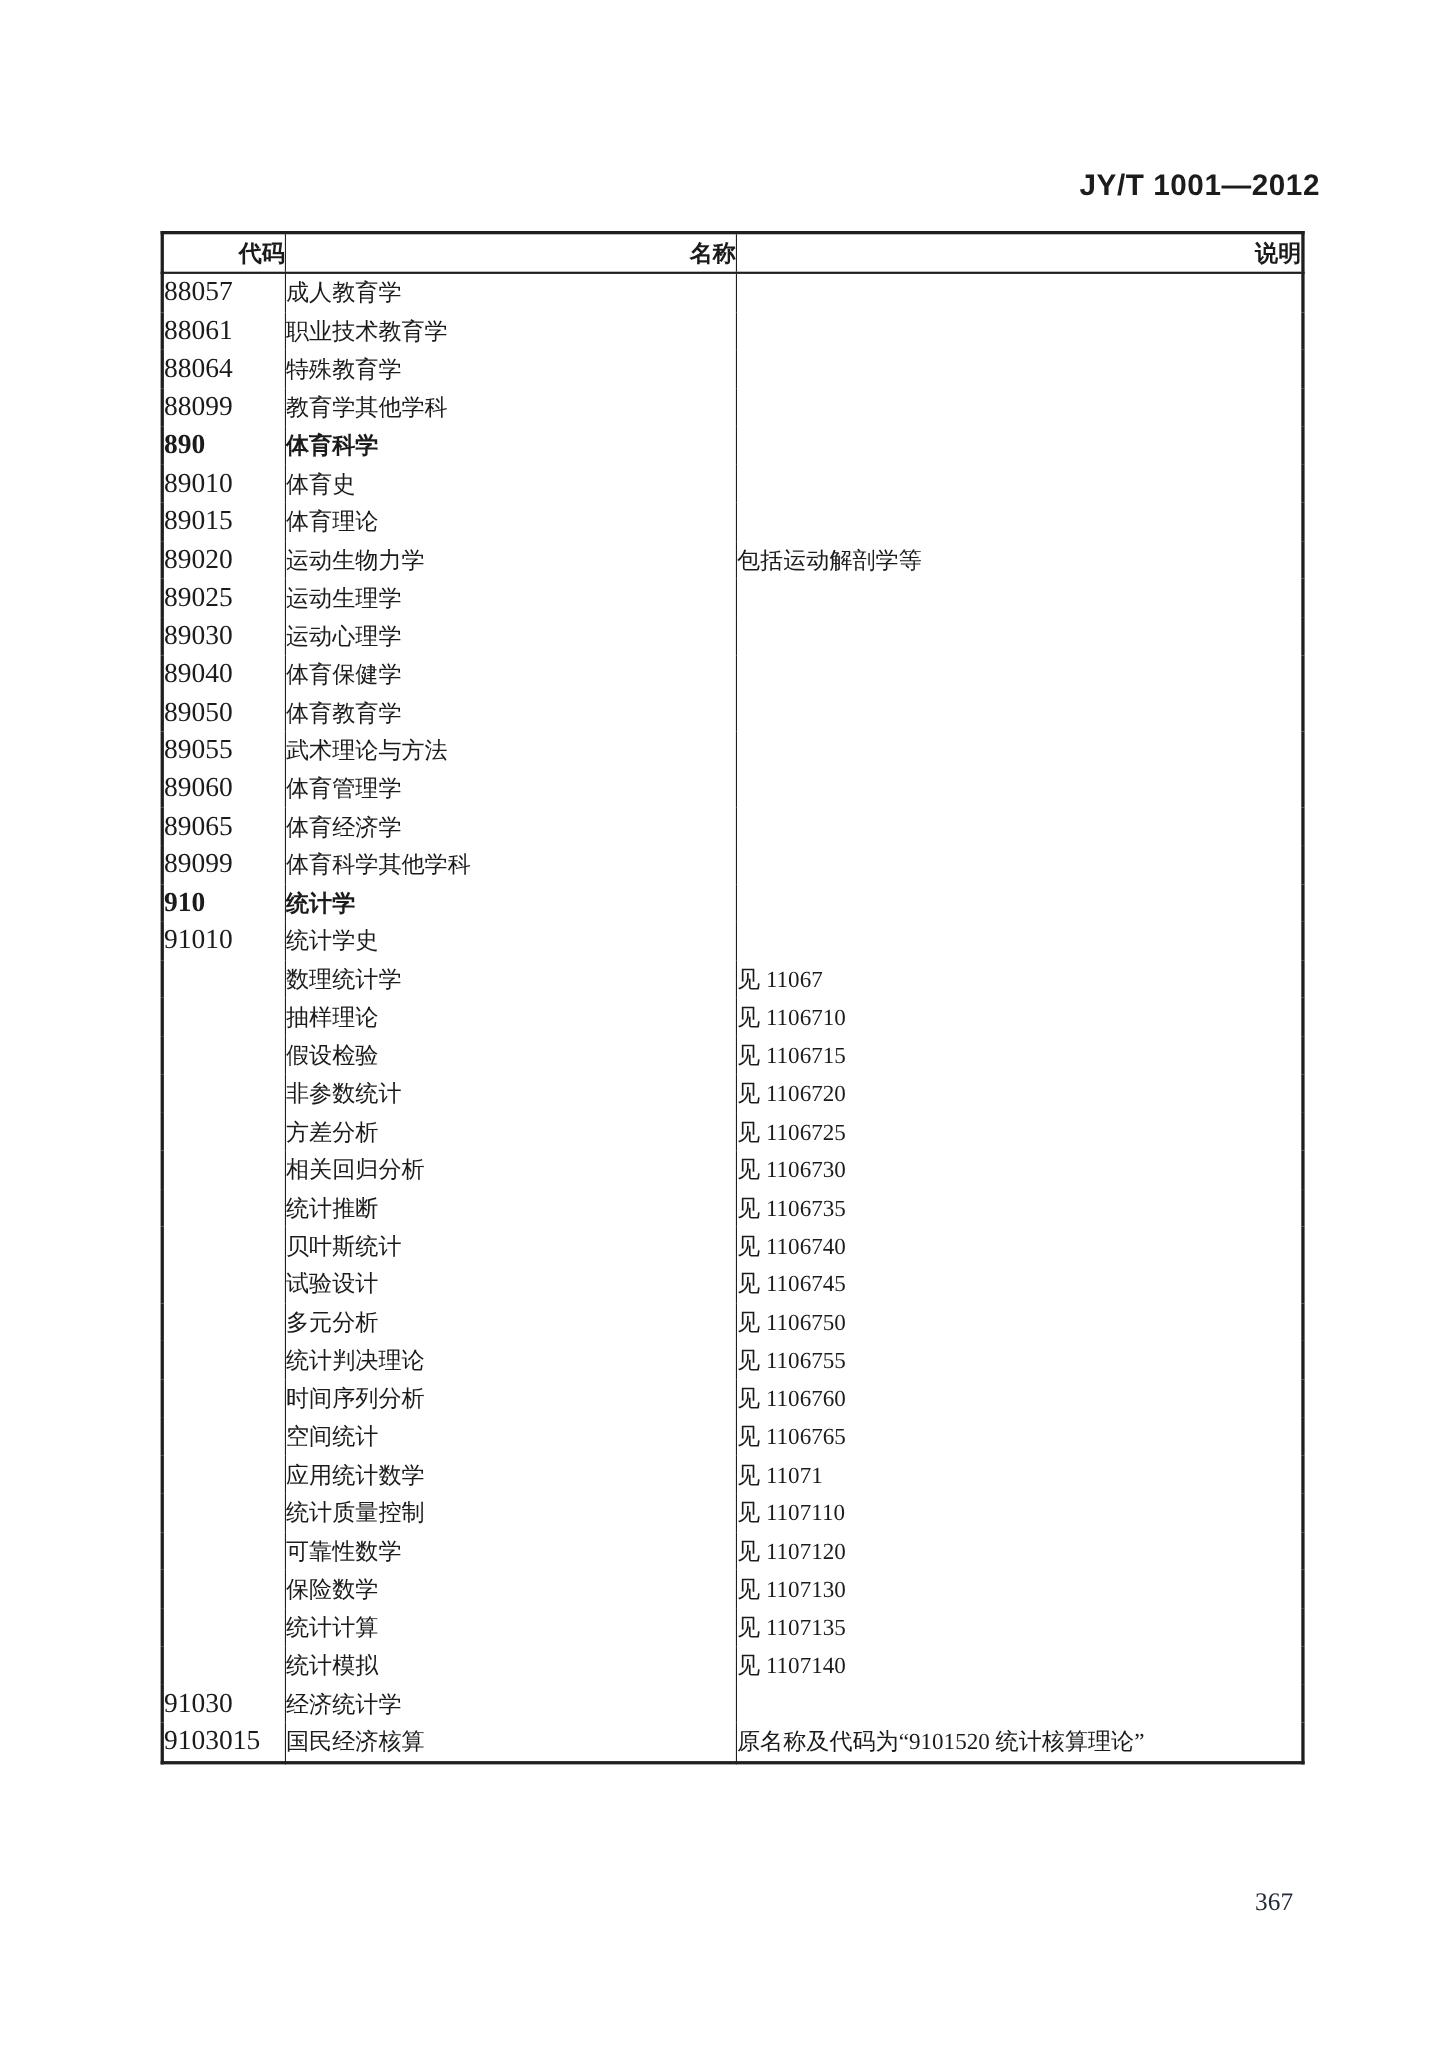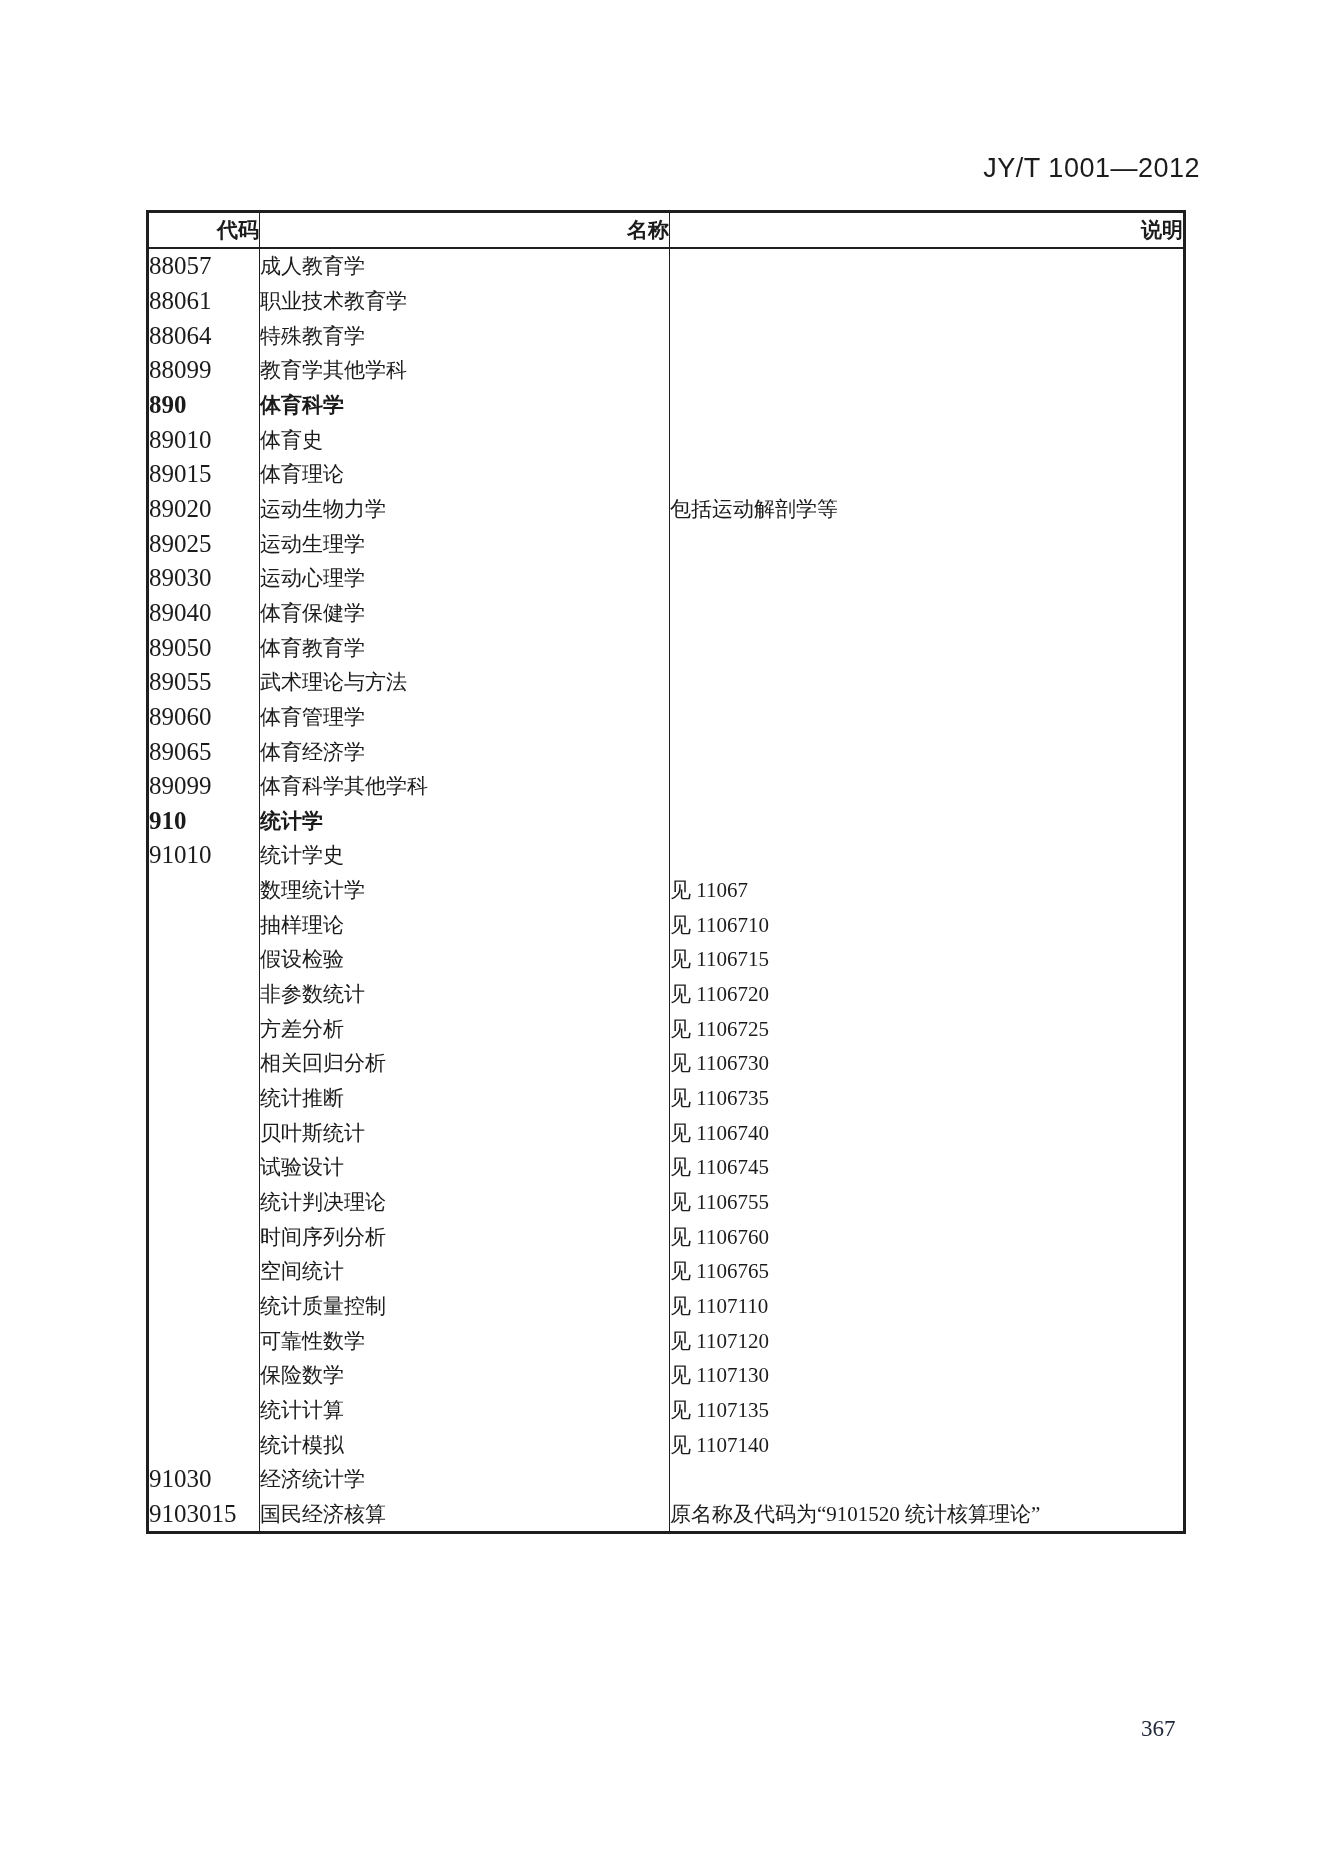--- a/index.html
+++ b/index.html
@@ -16,21 +16,21 @@
     overflow: hidden;
     font-family: "Liberation Serif", "DejaVu Serif", serif;
     color: #1b1b1b;
   }
   .doc-header {
     position: absolute;
     top: 153px;
     right: 123px;
     font-family: "Liberation Sans", "DejaVu Sans", sans-serif;
     font-size: 27px;
-    font-weight: 400;
+    font-weight: 700;
     letter-spacing: 0.5px;
     color: #1c1c1c;
     white-space: nowrap;
   }
   table.class-table {
     position: absolute;
     left: 146px;
     top: 210px;
     width: 1037px;
     border-collapse: collapse;
@@ -227,32 +227,42 @@
           <td class="col-name">贝叶斯统计</td>
           <td class="col-note">见 1106740</td>
         </tr>
         <tr>
           <td class="col-code"></td>
           <td class="col-name">试验设计</td>
           <td class="col-note">见 1106745</td>
         </tr>
         <tr>
           <td class="col-code"></td>
+          <td class="col-name">多元分析</td>
+          <td class="col-note">见 1106750</td>
+        </tr>
+        <tr>
+          <td class="col-code"></td>
           <td class="col-name">统计判决理论</td>
           <td class="col-note">见 1106755</td>
         </tr>
         <tr>
           <td class="col-code"></td>
           <td class="col-name">时间序列分析</td>
           <td class="col-note">见 1106760</td>
         </tr>
         <tr>
           <td class="col-code"></td>
           <td class="col-name">空间统计</td>
           <td class="col-note">见 1106765</td>
+        </tr>
+        <tr>
+          <td class="col-code"></td>
+          <td class="col-name">应用统计数学</td>
+          <td class="col-note">见 11071</td>
         </tr>
         <tr>
           <td class="col-code"></td>
           <td class="col-name">统计质量控制</td>
           <td class="col-note">见 1107110</td>
         </tr>
         <tr>
           <td class="col-code"></td>
           <td class="col-name">可靠性数学</td>
           <td class="col-note">见 1107120</td>

